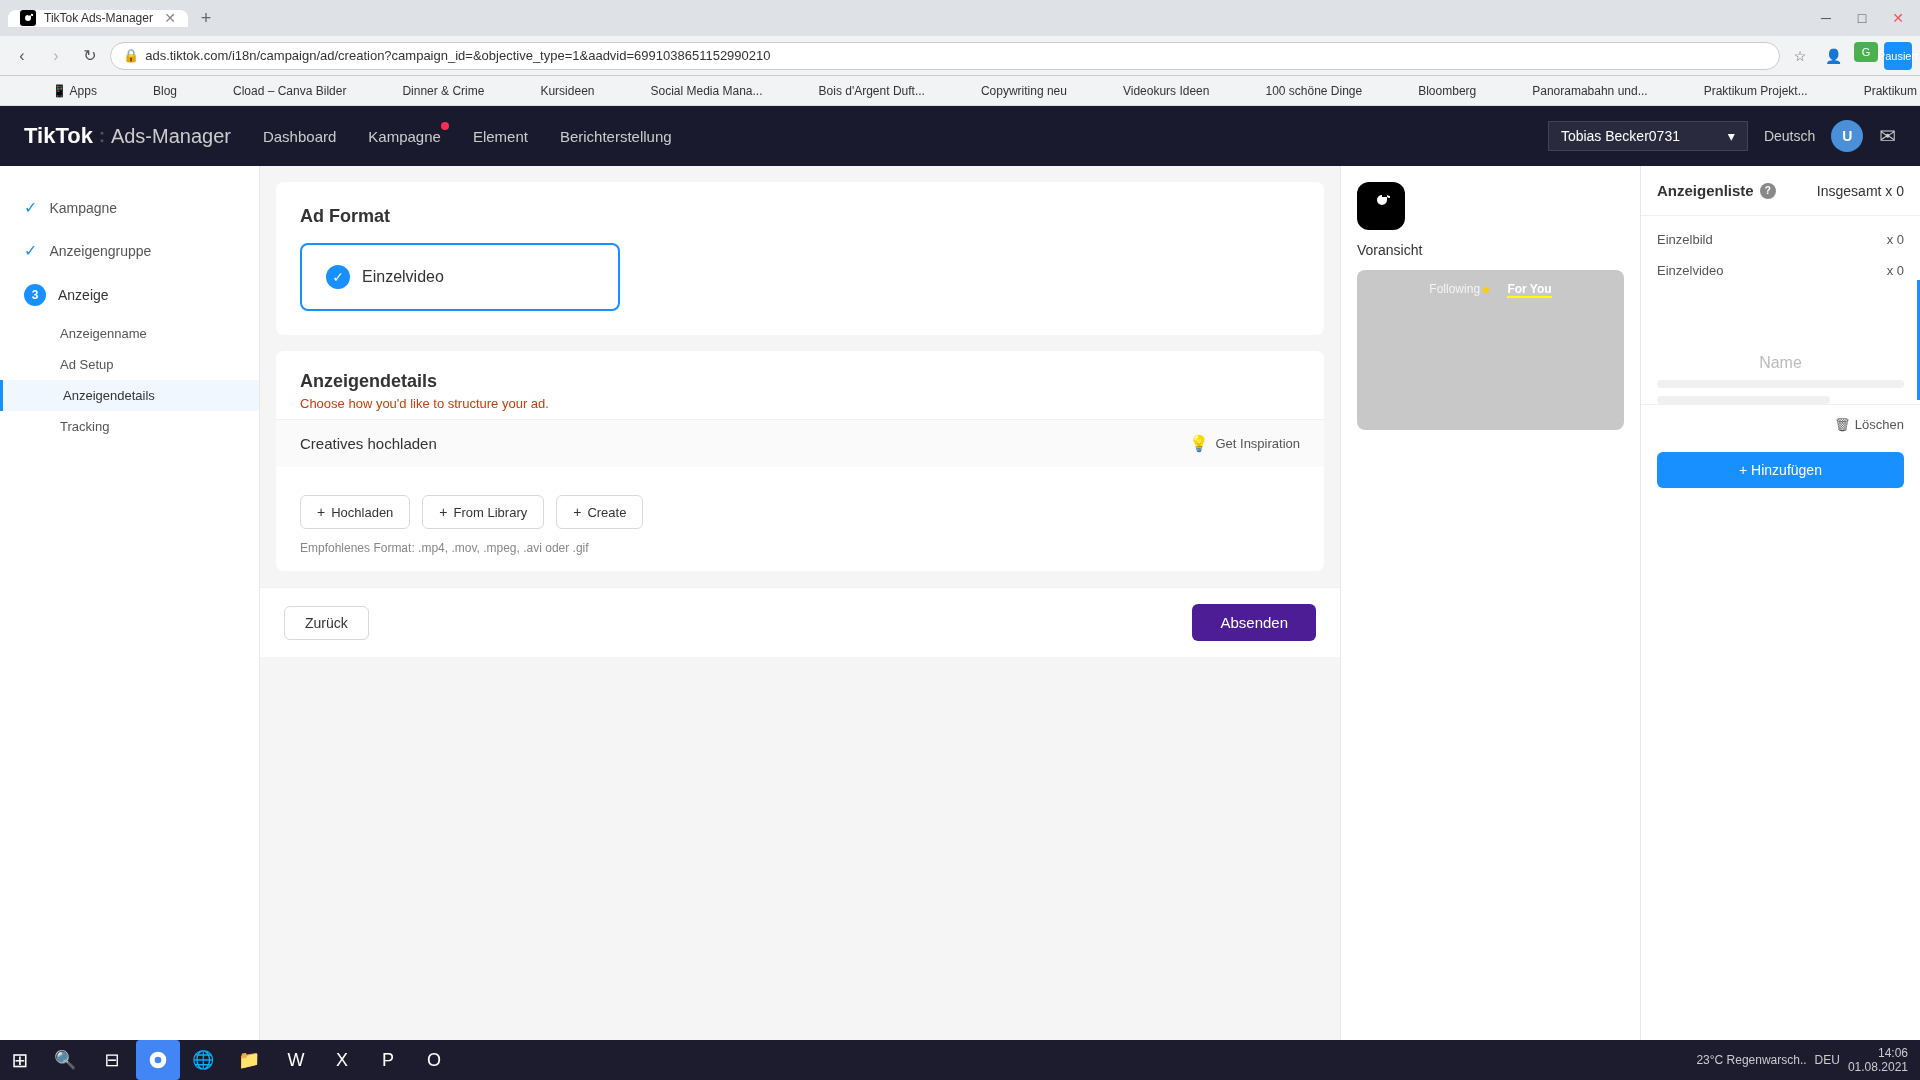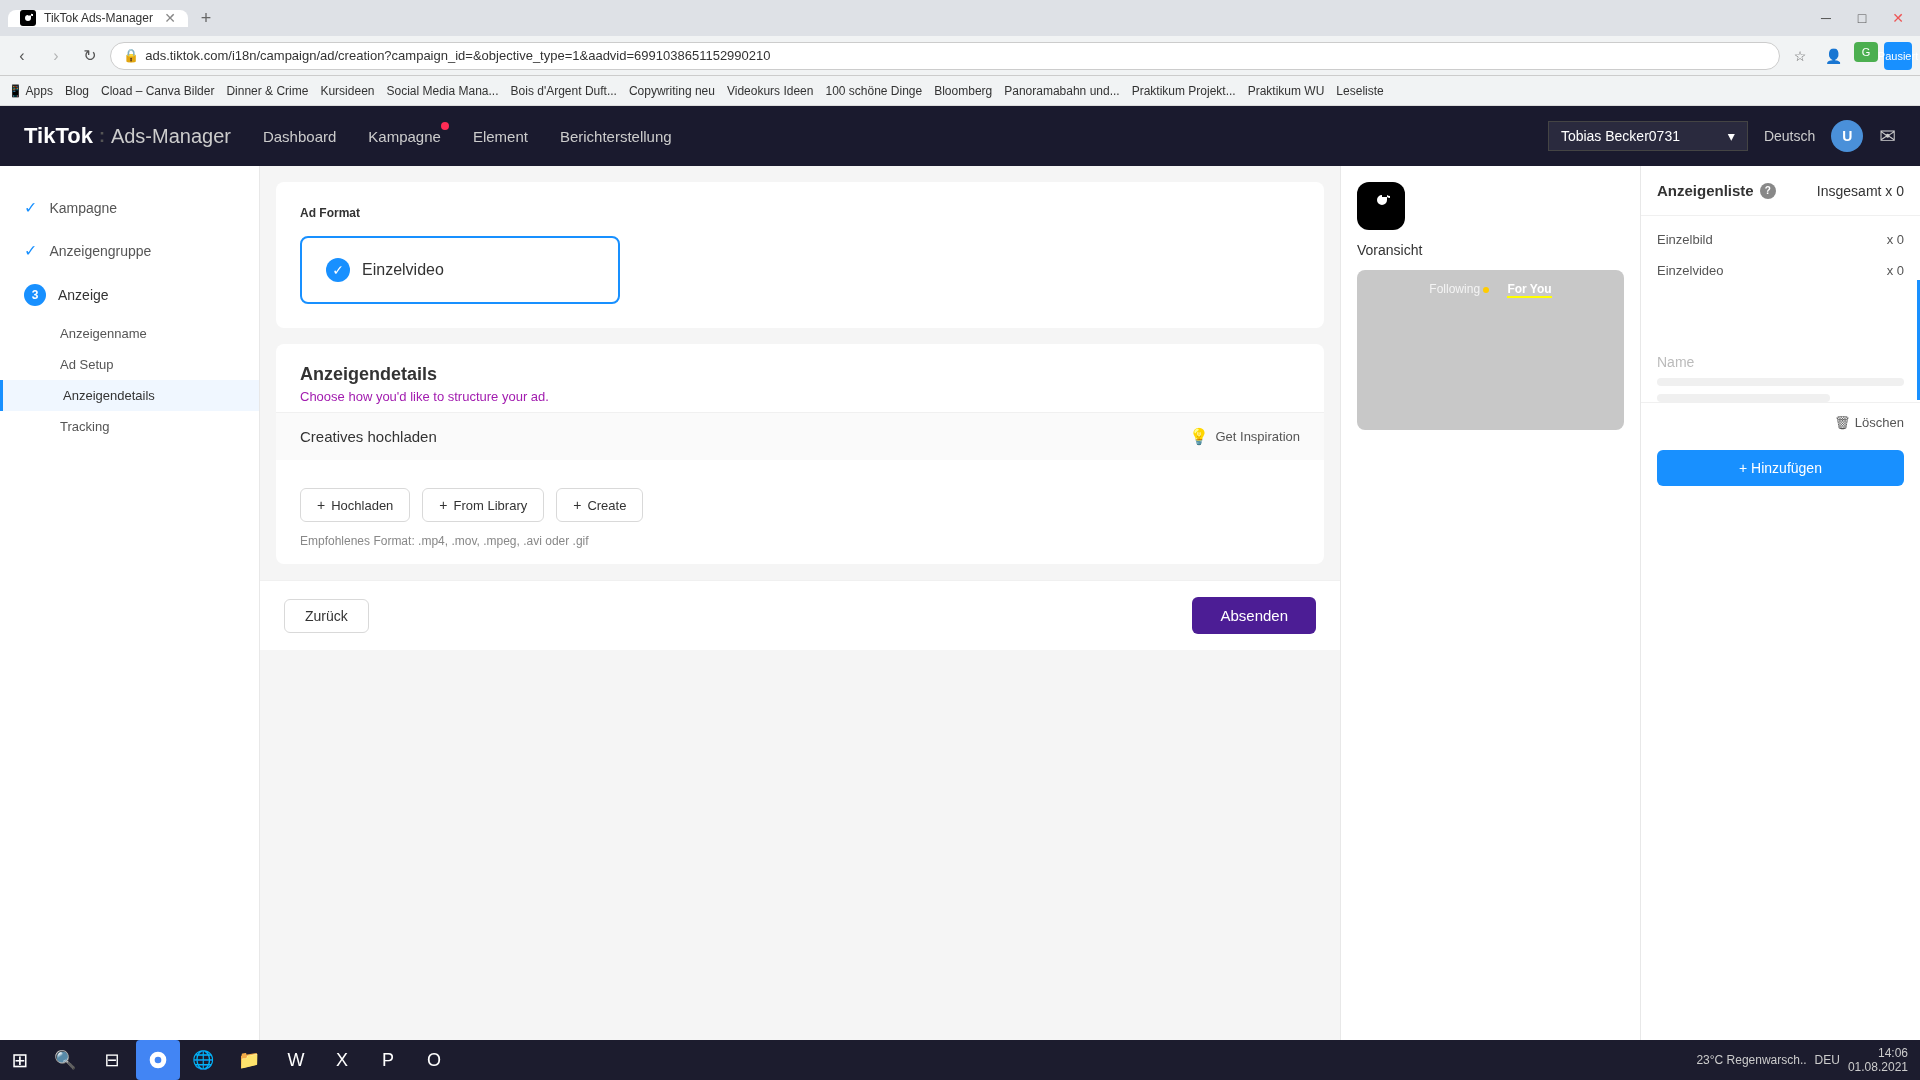--- a/index.html
+++ b/index.html
@@ -17,21 +17,21 @@
     .tab-action-btn { width: 28px; height: 28px; display: flex; align-items: center; justify-content: center; color: #555; font-size: 14px; }
 
     .address-bar { display: flex; align-items: center; height: 40px; background: #f1f3f4; padding: 0 8px; gap: 6px; border-bottom: 1px solid #ccc; }
     .nav-btn { width: 28px; height: 28px; display: flex; align-items: center; justify-content: center; color: #555; font-size: 16px; cursor: pointer; border-radius: 50%; }
     .url-bar { flex: 1; height: 28px; background: #fff; border: 1px solid #ccc; border-radius: 14px; display: flex; align-items: center; padding: 0 12px; font-size: 13px; color: #333; gap: 6px; }
     .url-text { font-size: 13px; color: #333; }
     .address-icons { display: flex; gap: 6px; }
     .addr-icon { width: 28px; height: 28px; display: flex; align-items: center; justify-content: center; color: #666; font-size: 14px; cursor: pointer; }
 
     .bookmarks-bar { display: flex; align-items: center; height: 30px; background: #f1f3f4; padding: 0 8px; gap: 12px; border-bottom: 1px solid #ddd; overflow: hidden; }
-    .bookmark-item { font-size: 12px; color: #333; cursor: pointer; white-space: nowrap; }
+    .bookmark-item { font-size: 12px; color: #333; cursor: pointer; white-space: nowrap; margin-left: 44px; }
 
     
     .app { display: flex; flex-direction: column; height: calc(1080px - 106px); }
     .app-header { background: #1a1a2e; display: flex; align-items: center; height: 60px; padding: 0 24px; gap: 32px; }
     .logo { display: flex; align-items: center; gap: 6px; color: #fff; font-size: 20px; font-weight: bold; }
     .logo-tiktok { font-size: 22px; font-weight: 900; }
     .logo-sep { color: #555; font-size: 18px; }
     .logo-ads { font-size: 20px; font-weight: 400; color: #ccc; }
     .nav-links { display: flex; gap: 32px; }
     .nav-link { color: #ccc; font-size: 15px; cursor: pointer; position: relative; }
@@ -48,29 +48,29 @@
     .sidebar-item { display: flex; align-items: center; gap: 12px; padding: 12px 24px; cursor: pointer; font-size: 14px; color: #555; }
     .sidebar-item.active { color: #333; font-weight: 500; }
     .check { font-size: 16px; }
     .step-num { width: 22px; height: 22px; border-radius: 50%; background: #1890ff; color: #fff; display: flex; align-items: center; justify-content: center; font-size: 12px; font-weight: bold; }
     .sub-item { padding: 8px 24px 8px 60px; font-size: 13px; color: #555; cursor: pointer; }
     .sub-item.active { color: #333; background: #f0f7ff; border-left: 3px solid #1890ff; }
 
     .content { flex: 1; overflow-y: auto; padding: 0; background: #f5f5f5; }
     .section-card { background: #fff; margin: 16px; border-radius: 8px; padding: 24px; }
 
-    .ad-format-title { font-size: 12px; font-weight: 600; color: #333; margin-bottom: 16px; }
+    .ad-format-title { font-size: 18px; font-weight: 600; color: #333; margin-bottom: 16px; }
     .format-option { border: 2px solid #1890ff; border-radius: 8px; padding: 20px 24px; display: flex; align-items: center; gap: 12px; width: 320px; cursor: pointer; }
     .format-check { width: 24px; height: 24px; background: #1890ff; border-radius: 50%; display: flex; align-items: center; justify-content: center; color: #fff; font-size: 14px; }
     .format-label { font-size: 16px; color: #333; font-weight: 500; }
 
     .ad-details-card { background: #fff; margin: 0 16px 16px; border-radius: 8px; padding: 0; overflow: hidden; }
     .ad-details-header { padding: 20px 24px 8px; }
     .ad-details-title { font-size: 18px; font-weight: 600; color: #333; }
-    .ad-details-sub { font-size: 13px; color: #a21caf; margin-top: 4px; }
+    .ad-details-sub { font-size: 13px; color: #c2410c; margin-top: 4px; }
 
     .creatives-section { border-top: 1px solid #f0f0f0; }
     .creatives-header { display: flex; align-items: center; justify-content: space-between; padding: 14px 24px; background: #fafafa; }
     .creatives-title { font-size: 15px; font-weight: 500; color: #333; }
     .get-inspiration { display: flex; align-items: center; gap: 6px; color: #555; font-size: 13px; cursor: pointer; }
     .inspiration-icon { font-size: 16px; }
 
     .video-section { padding: 16px 24px; }
     .video-label { font-size: 14px; font-weight: 500; color: #333; margin-bottom: 4px; display: flex; align-items: center; gap: 8px; }
     .video-specs-link { font-size: 13px; color: #1890ff; cursor: pointer; }
@@ -302,21 +302,21 @@
           <span>Einzelbild</span>
           <span>x 0</span>
         </div>
         <div class="ad-list-row">
           <span>Einzelvideo</span>
           <span>x 0</span>
         </div>
       </div>
       
       <div style="border-left: 3px solid #1890ff; height: 120px; position: absolute; right: 0; top: 280px;"></div>
-      <div style="padding: 60px 16px 8px; text-align: left; font-size: 14px; color: #bbb;">Name</div>
+      <div style="padding: 60px 16px 8px; text-align: center; font-size: 16px; color: #bbb;">Name</div>
       <div class="right-panel-dashes">
         <div class="dash-line"></div>
         <div class="dash-line" style="width:70%"></div>
       </div>
       <div class="panel-actions">
         <div class="delete-btn">
           <span>🗑</span>
           <span>Löschen</span>
         </div>
       </div>

